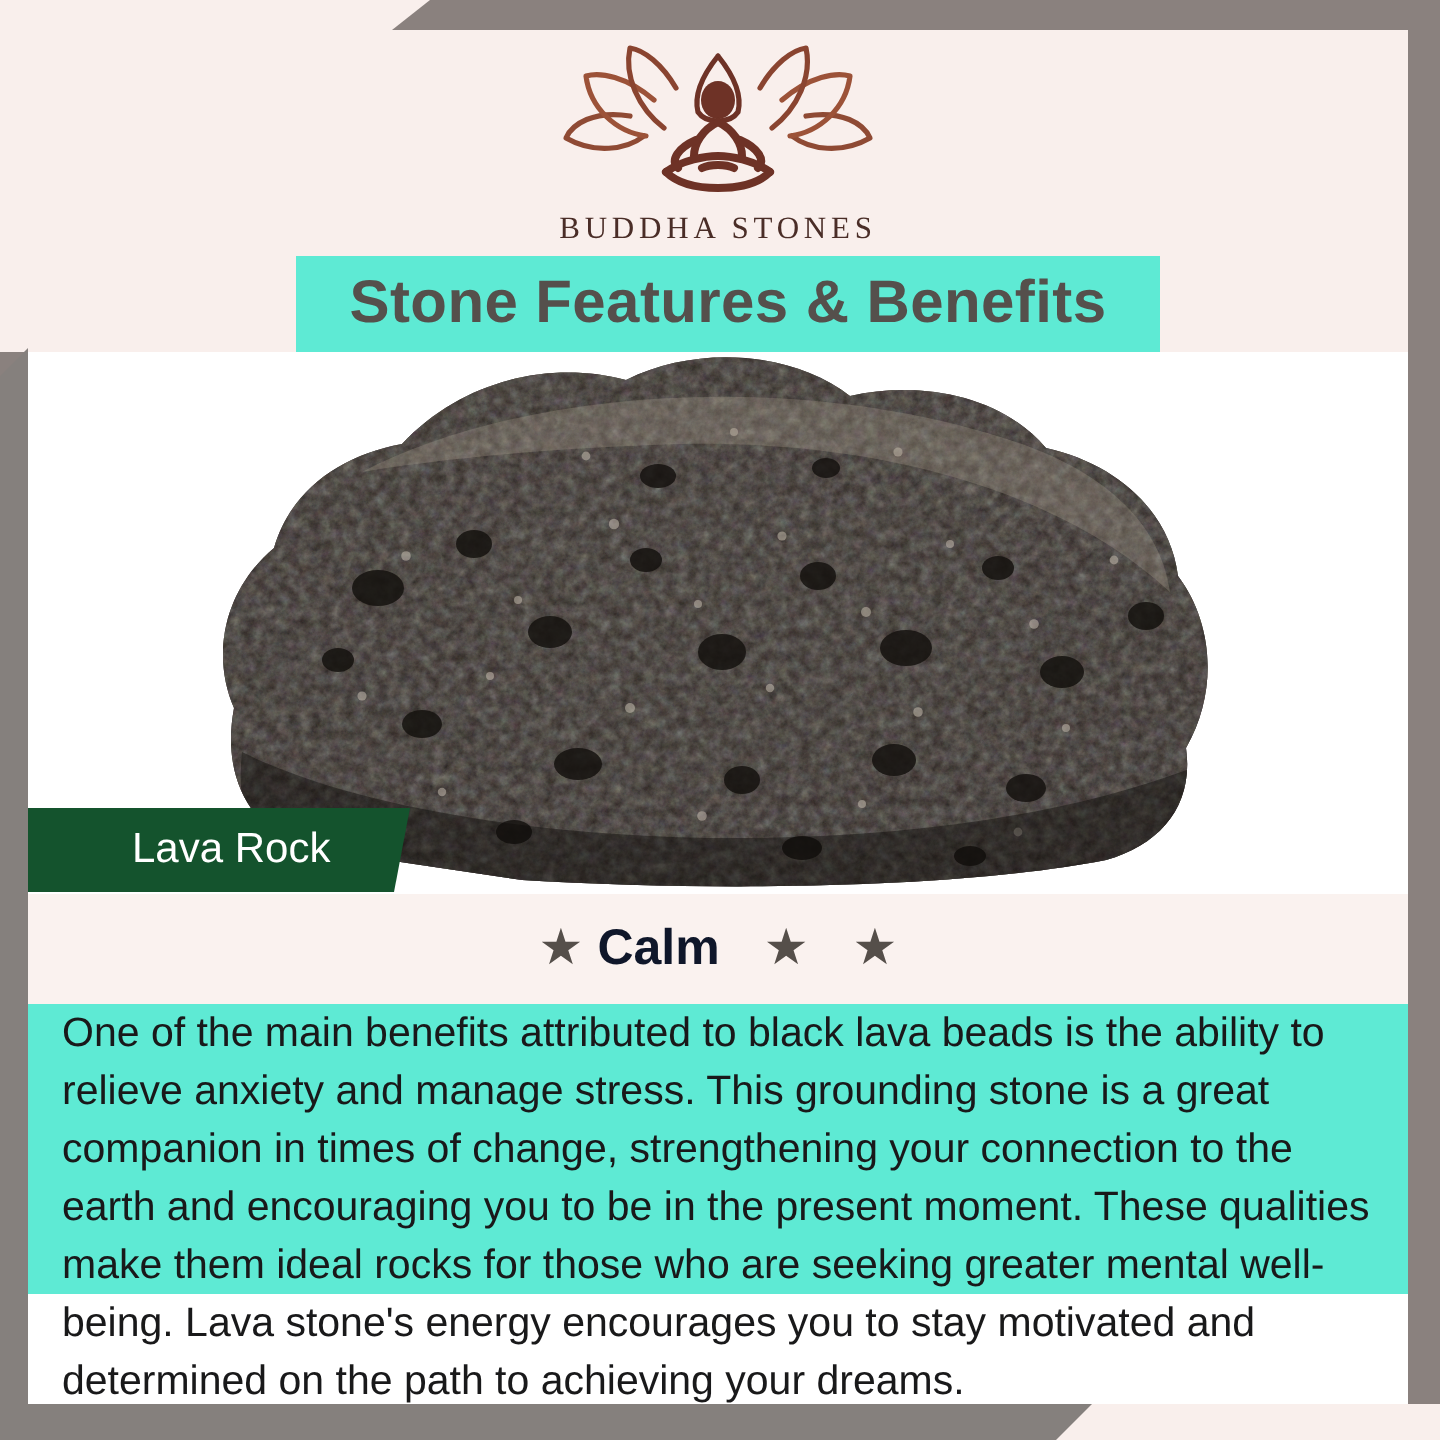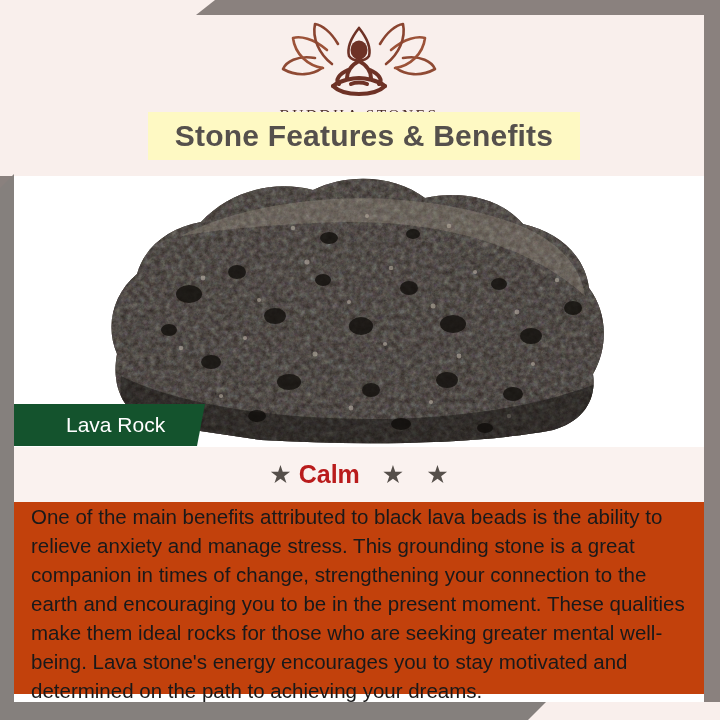--- a/index.html
+++ b/index.html
@@ -54,22 +54,22 @@
   #logo-mark{display:block;}
   #brand-name{
     margin-top:6px;
     font-family:"Liberation Serif",serif;
     font-size:15.5px;letter-spacing:2.4px;color:#4a2d27;font-weight:400;
     white-space:nowrap;
   }
 
   
   #title-banner{
-    position:absolute;left:148px;top:112px;width:432px;height:48px;
-    background:#fef9c3;
+    position:absolute;left:148px;top:128px;width:432px;height:48px;
+    background:#5eead4;
     display:flex;align-items:center;justify-content:center;
   }
   #title-text{
     font-size:30px;font-weight:bold;color:#55504c;
     letter-spacing:0.2px;white-space:nowrap;
   }
 
   
   #photo{
     position:absolute;left:14px;top:176px;width:690px;height:271px;
@@ -92,26 +92,26 @@
 
   
   #benefits-band{
     position:absolute;left:14px;top:447px;width:690px;height:55px;
     background:#faf2ef;
     display:flex;align-items:center;justify-content:center;
   }
   #benefits-row{display:flex;align-items:center;gap:22px;}
   .benefit{display:flex;align-items:center;gap:7px;}
   .benefit-star{font-size:25px;color:#554f4a;line-height:1;}
-  .benefit-label{font-size:25px;font-weight:bold;color:#b91c1c;white-space:nowrap;}
+  .benefit-label{font-size:25px;font-weight:bold;color:#0f172a;white-space:nowrap;}
 
   
   #body-area{
-    position:absolute;left:14px;top:502px;width:690px;height:192px;
-    background:#c2410c;
+    position:absolute;left:14px;top:502px;width:690px;height:145px;
+    background:#5eead4;
   }
   #body-text{
     margin:0;padding:0 18px 0 17px;
     font-size:20.5px;line-height:29px;color:#19191a;
     text-align:left;
   }
 </style>
 </head>
 <body>
 

